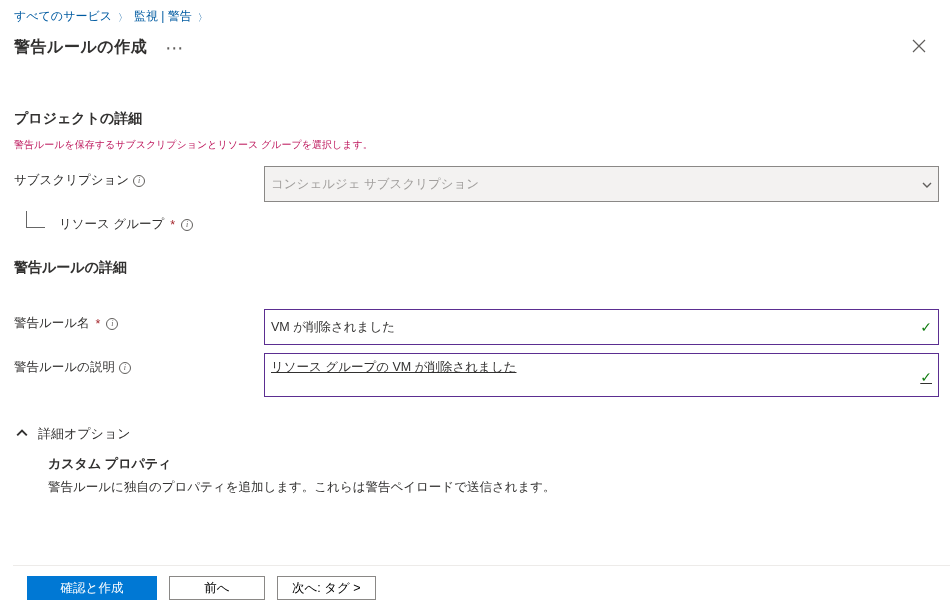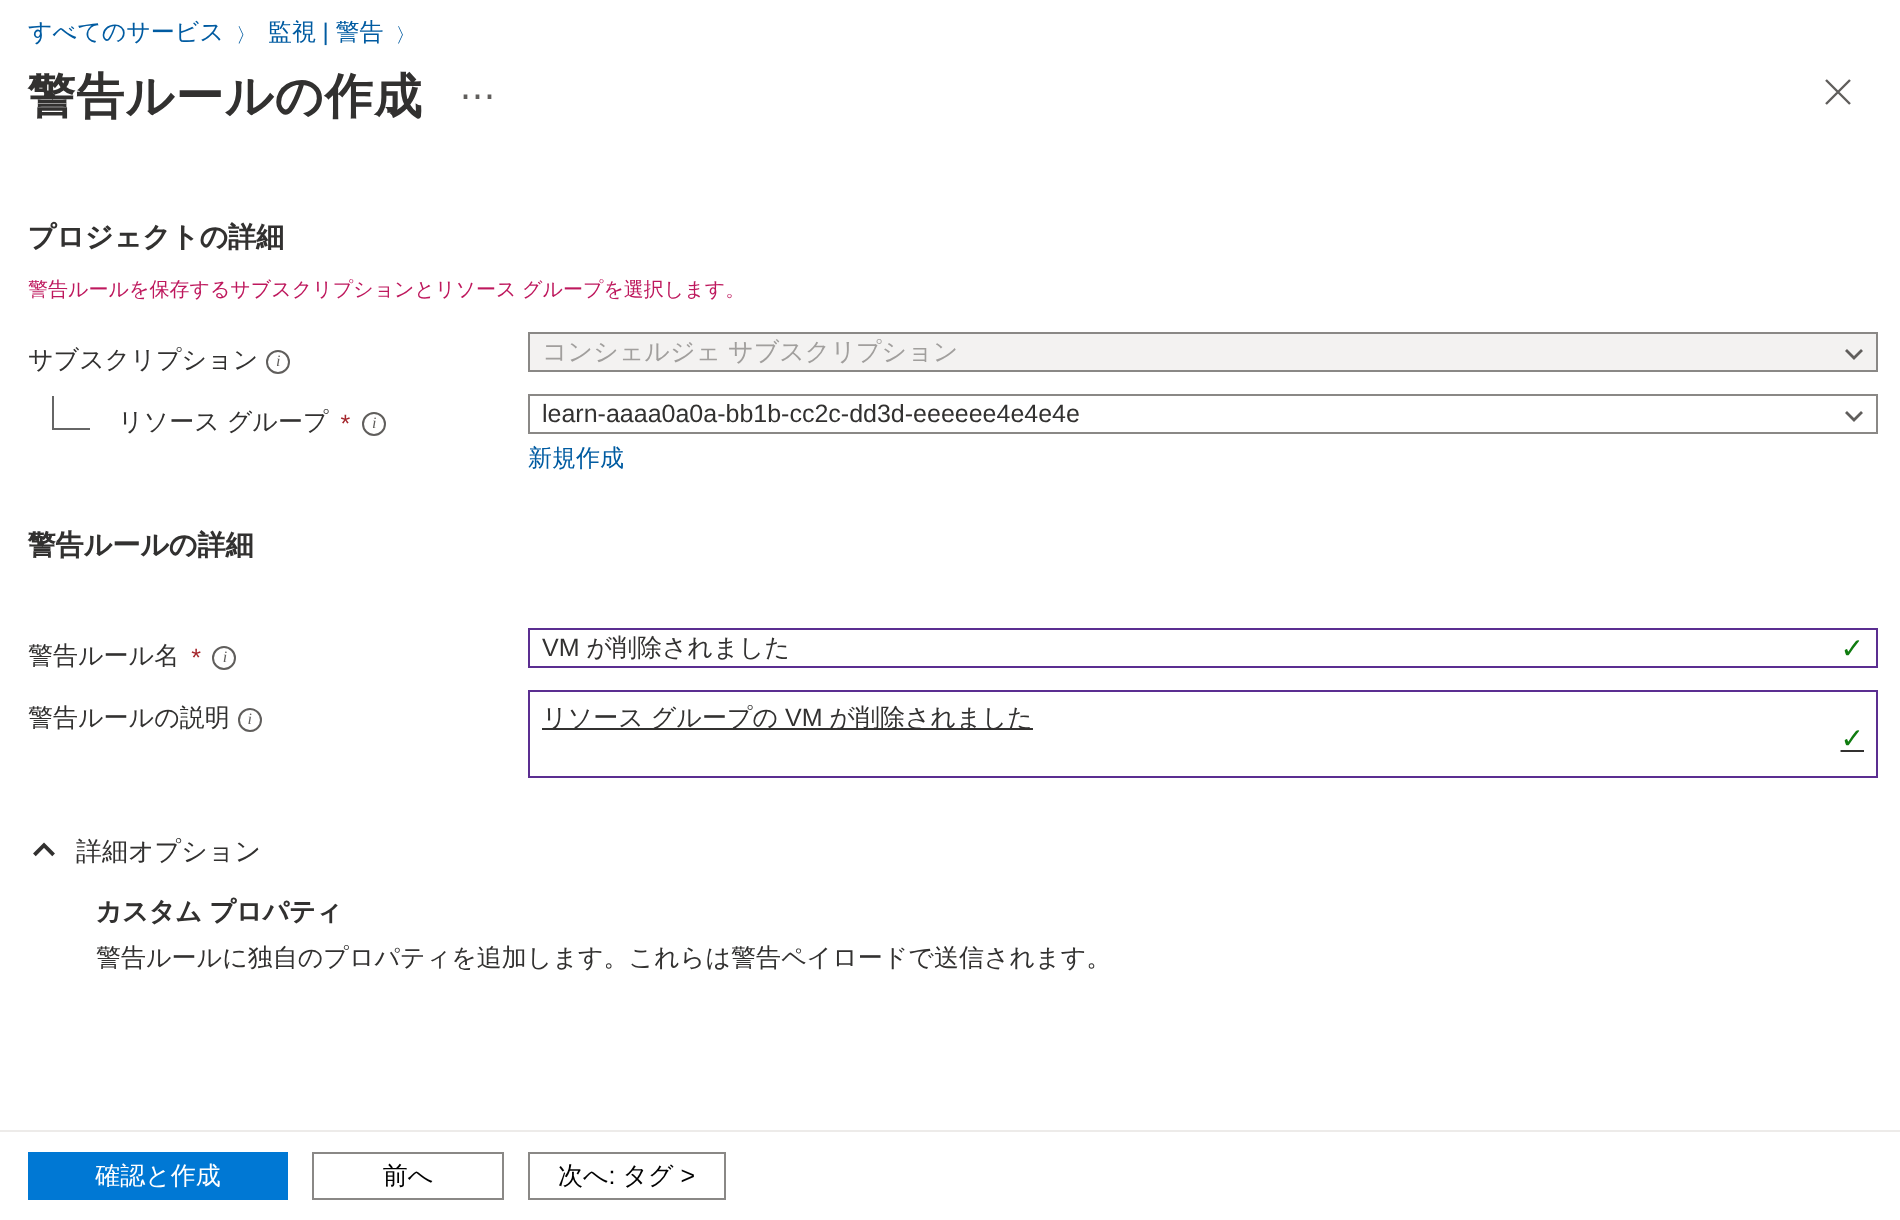--- a/index.html
+++ b/index.html
@@ -22,21 +22,21 @@
   }
   .breadcrumb a { color: #005ba1; text-decoration: none; }
   .breadcrumb .sep { color: #005ba1; font-size: 10px; }
   .header {
     display: flex;
     align-items: center;
     justify-content: space-between;
     padding: 4px 14px 12px;
   }
   .page-title {
-    font-size: 24px;
+    font-size: 16px;
     font-weight: 600;
     letter-spacing: 0.5px;
     font-family: Liberation Mono, monospace;
   }
   .ellipsis-btn {
     font-size: 18px;
     color: #605e5c;
     padding: 4px 10px;
     margin-left: 8px;
     cursor: pointer;
@@ -98,21 +98,21 @@
     align-items: center;
     justify-content: center;
     color: #605e5c;
     font-style: italic;
     font-family: Georgia, serif;
   }
   .control-cell { flex: 1; }
   .select-like, .input-like {
     width: 675px;
     max-width: 100%;
-    height: 20px;
+    height: 36px;
     border: 1px solid #8a8886;
     padding: 2px 6px;
     font-size: 12.5px;
     display: flex;
     align-items: center;
     justify-content: space-between;
     background: #fff;
     cursor: pointer;
   }
   .select-like.disabled {
@@ -163,21 +163,21 @@
     font-weight: 600;
     margin-bottom: 6px;
   }
   .sub-desc {
     font-size: 12.5px;
     color: #323130;
   }
 
   .footer {
     position: absolute;
-    left: 0; right: 0; bottom: 0;
+    left: 13px; right: 0; bottom: 0;
     border-top: 1px solid #edebe9;
     padding: 10px 14px;
     display: flex;
     gap: 12px;
     background: #fff;
   }
   .btn {
     height: 24px;
     min-width: 96px;
     padding: 0 14px;
@@ -238,31 +238,20 @@
       </div>
     </div>
   </div>
 
   <div class="form-row indent">
     <div class="label-cell label-cell indent-inner">
       <span>リソース グループ</span>
       <span class="req">*</span>
       <span class="info-icon">i</span>
     </div>
-    <div class="control-cell">
-      <div class="select-like">
-        <span>learn-aaaa0a0a-bb1b-cc2c-dd3d-eeeeee4e4e4e</span>
-        <span class="chevron">
-          <svg viewBox="0 0 10 10">
-              <path d="M1 3 L5 7 L9 3"></path>
-            </svg>
-        </span>
-      </div>
-      <span class="linklet">新規作成</span>
-    </div>
   </div>
 
   <div class="section-title">警告ルールの詳細</div>
 
   <div style="height:22px"></div>
 
   <div class="form-row">
     <div class="label-cell">
       <span>警告ルール名</span>
       <span class="req">*</span>

